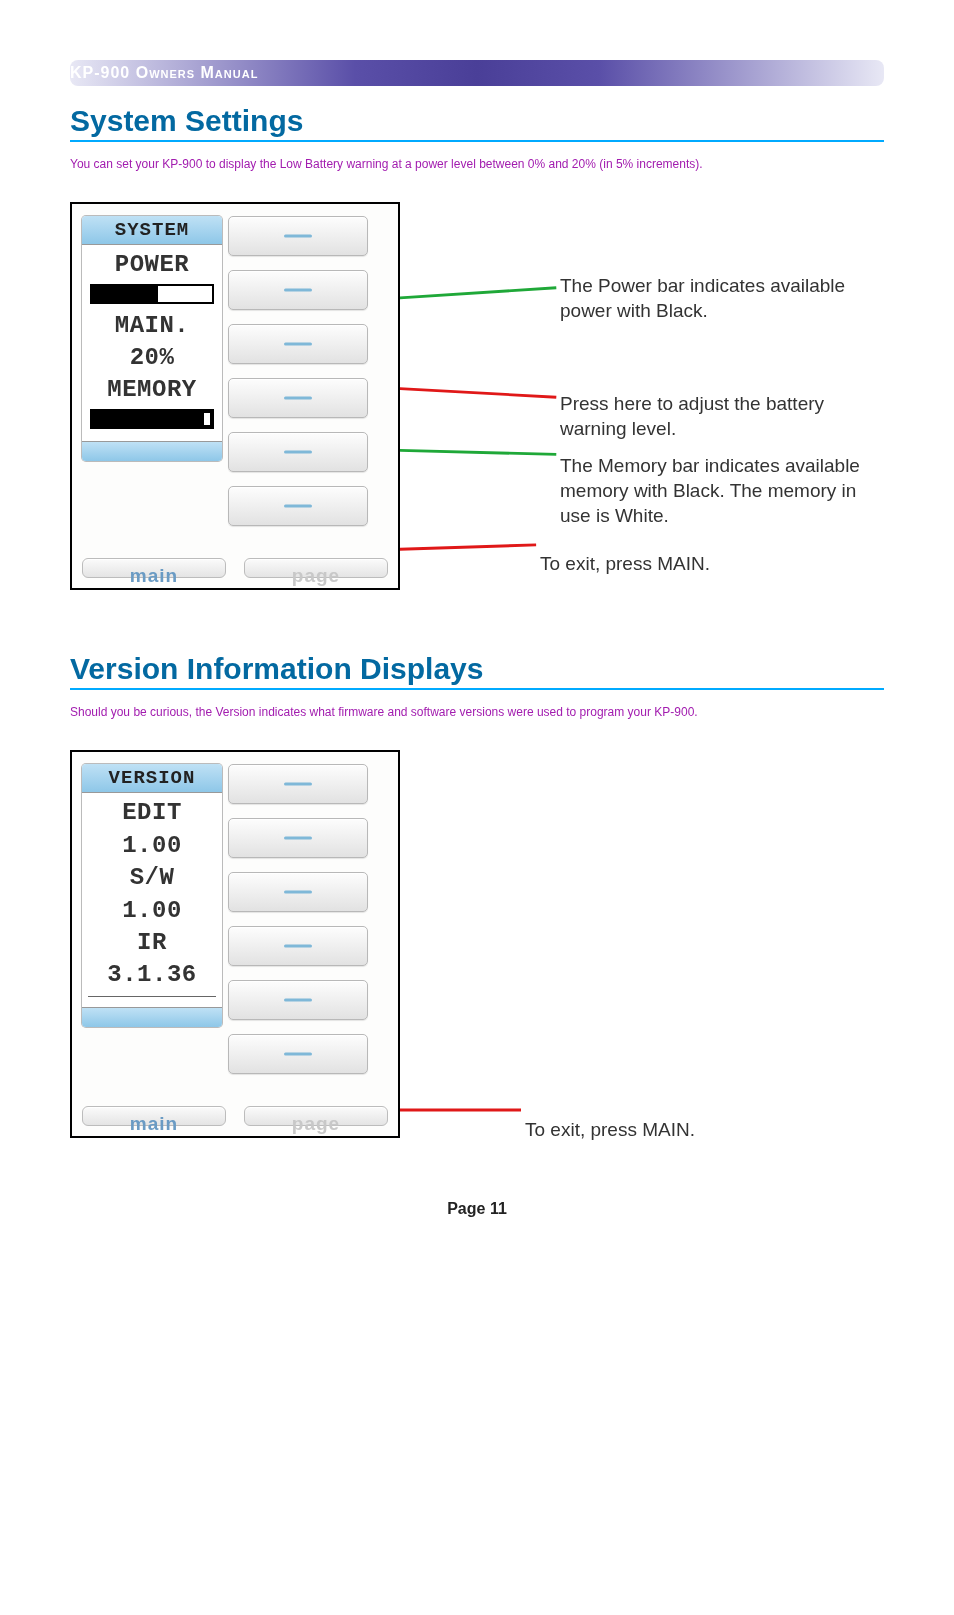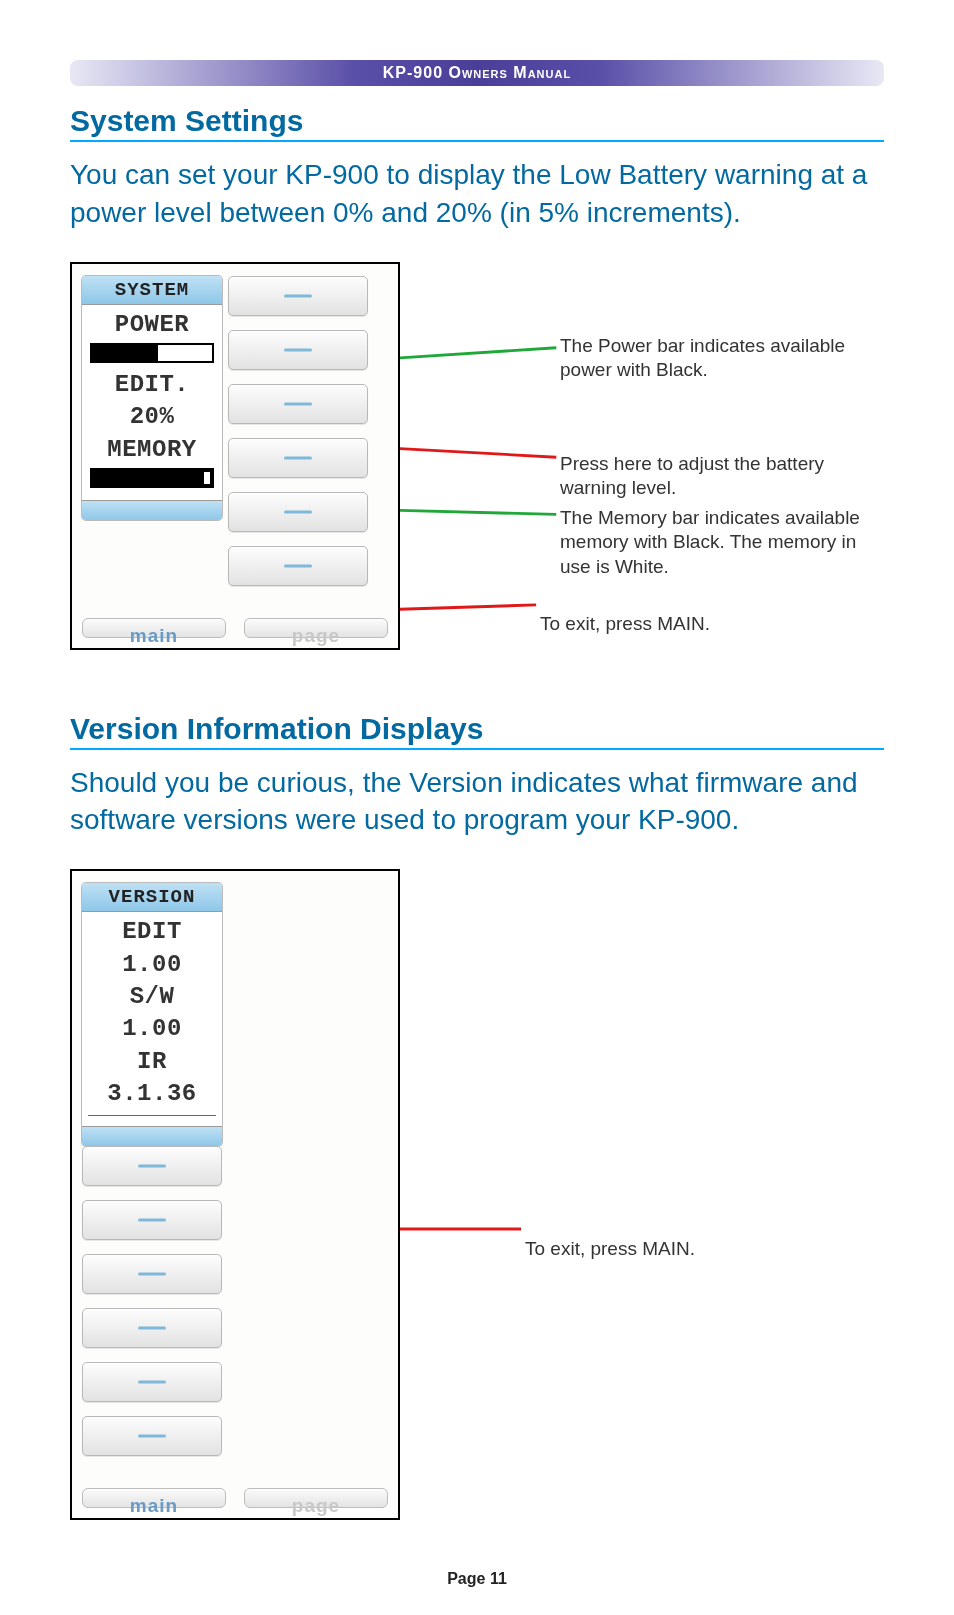--- a/index.html
+++ b/index.html
@@ -8,44 +8,44 @@
     font-family: "Optima", "Segoe UI", "Helvetica Neue", Arial, sans-serif;
     color: #222;
     width: 954px;
     margin: 0 auto;
     padding: 60px 70px 40px 70px;
   }
 
   .header-banner {
     background: linear-gradient(90deg, #e8e8f5 0%, #5a4fa8 35%, #4a3f98 50%, #5a4fa8 65%, #e8e8f5 100%);
     color: #fff;
-    text-align: center;
+    text-align: left;
     font-size: 16px;
     font-weight: bold;
     letter-spacing: 1px;
     padding: 4px 0;
     border-radius: 8px;
     margin-bottom: 18px;
     font-variant: normal;
   }
   .header-banner .sc { font-variant: small-caps; }
 
   h2.section-title {
     font-size: 30px;
     font-weight: 700;
     color: #0369a1;
     border-bottom: 2px solid #00aaff;
     padding-bottom: 2px;
     margin-bottom: 14px;
   }
 
   p.body-text {
-    font-size: 28px;
+    font-size: 12px;
     line-height: 1.35;
-    color: #0369a1;
+    color: #a21caf;
     margin-bottom: 30px;
   }
 
   .diagram-row {
     display: flex;
     align-items: flex-start;
     gap: 0;
     margin-bottom: 50px;
     position: relative;
   }
@@ -204,21 +204,21 @@
   <div class="device">
     <div style="display:flex; align-items:flex-start;">
       <div class="screen-col">
         <div class="screen">
           <div class="screen-header">SYSTEM</div>
           <div class="screen-body">
             <div class="lcd-label">POWER</div>
             <div class="barbox">
               <div class="fill-left" style="width:55%"></div>
             </div>
-            <div class="lcd-label">EDIT.</div>
+            <div class="lcd-label">MAIN.</div>
             <div class="lcd-label">20%</div>
             <div class="lcd-label">MEMORY</div>
             <div class="barbox" style="background:#000">
               <div class="gap-right"></div>
             </div>
           </div>
           <div class="screen-footer"></div>
         </div>
       </div>
       <div class="btn-col">
@@ -250,32 +250,32 @@
       <line x1="155" y1="90" x2="-105" y2="108" stroke="#1fa838" stroke-width="3" marker-end="url(#ahg)"></line>
 
       <line x1="155" y1="205" x2="-16" y2="195" stroke="#e01818" stroke-width="3" marker-end="url(#ahr)"></line>
 
       <line x1="155" y1="265" x2="-105" y2="258" stroke="#1fa838" stroke-width="3" marker-end="url(#ahg)"></line>
 
       <line x1="135" y1="360" x2="-155" y2="370" stroke="#e01818" stroke-width="3" marker-end="url(#ahr)"></line>
     </svg>
     <div class="callout" style="top:72px; left:160px;">The Power bar indicates available power with Black.</div>
     <div class="callout" style="top:190px; left:160px;">Press here to adjust the battery warning level.</div>
-    <div class="callout" style="top:244px; left:160px;">The Memory bar indicates available memory with Black. The memory in use is White.</div>
+    <div class="callout" style="top:252px; left:160px;">The Memory bar indicates available memory with Black. The memory in use is White.</div>
     <div class="callout" style="top:350px; left:140px;">To exit, press MAIN.</div>
   </div>
 </div>
 
 <h2 class="section-title">Version Information Displays</h2>
 <p class="body-text">Should you be curious, the Version indicates what firmware and software versions were used to program your KP-900.</p>
 
 <div class="diagram-row">
 
   <div class="device">
-    <div style="display:flex; align-items:flex-start;flex-direction:column;">
+    <div style="display:flex; align-items:flex-start;">
       <div class="screen-col">
         <div class="screen">
           <div class="screen-header">VERSION</div>
           <div class="screen-body">
             <div class="lcd-label">EDIT</div>
             <div class="lcd-label">1.00</div>
             <div class="lcd-label">S/W</div>
             <div class="lcd-label">1.00</div>
             <div class="lcd-label">IR</div>
             <div class="lcd-label" style="border-bottom:1px solid #666; padding-bottom:4px; margin-bottom:4px;">3.1.36</div>

